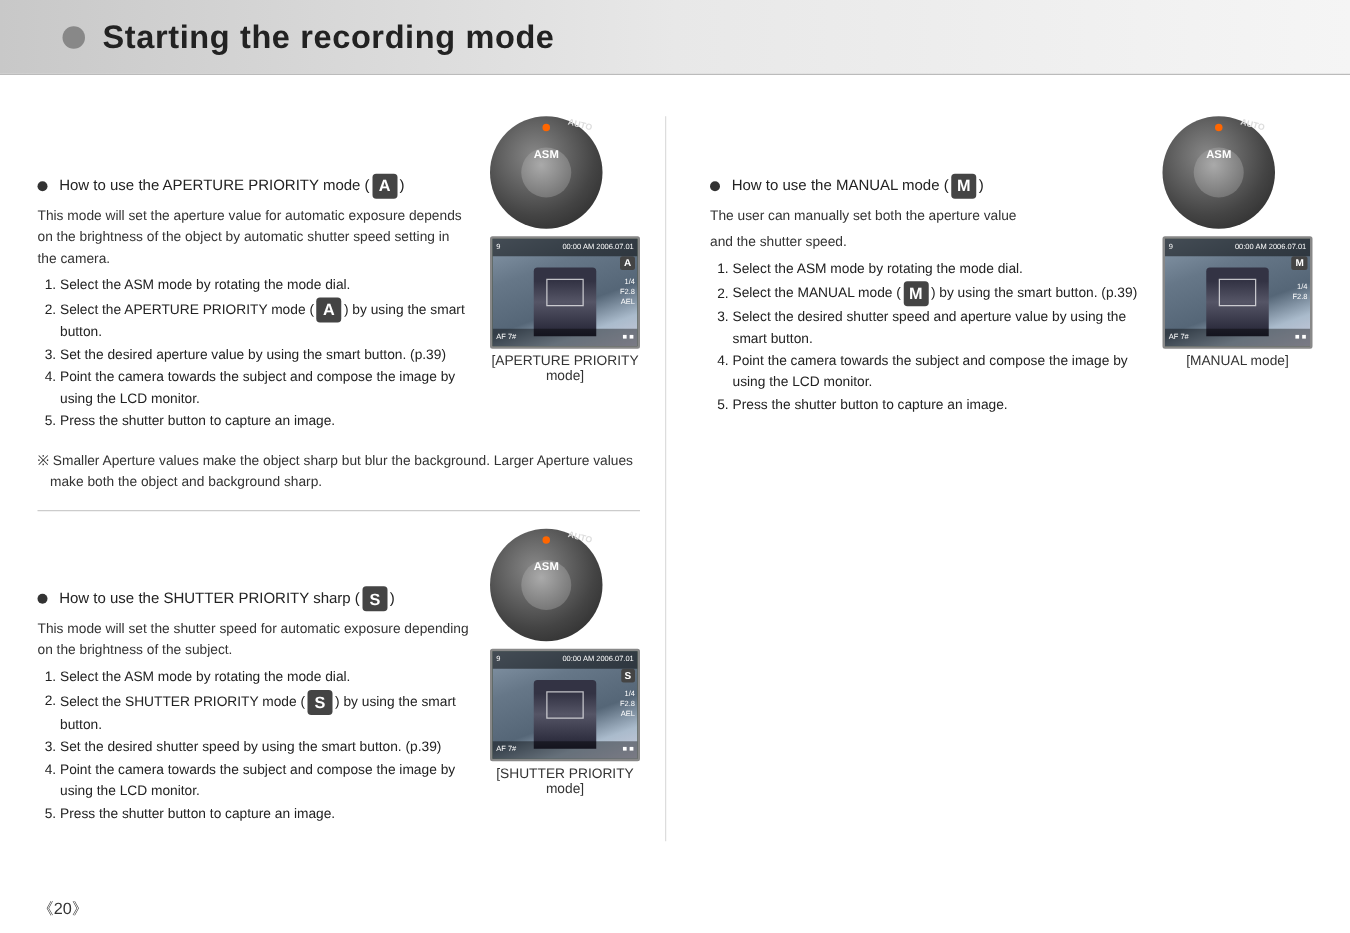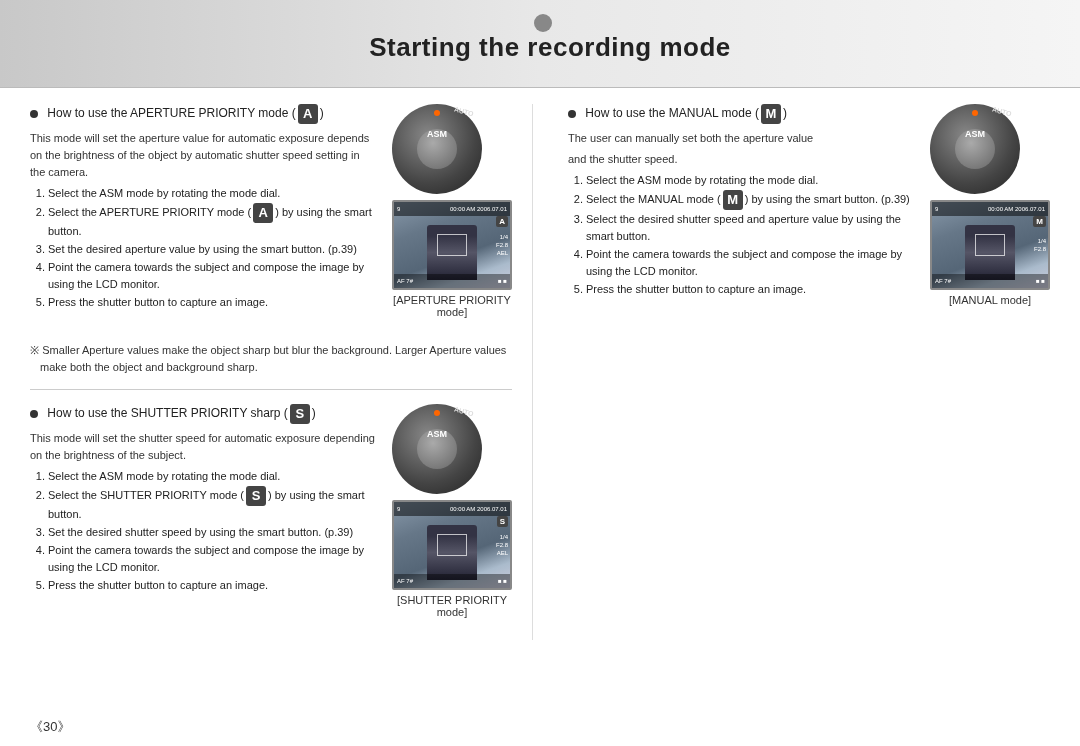--- a/index.html
+++ b/index.html
@@ -10,26 +10,25 @@
       font-family: Arial, sans-serif;
       font-size: 12px;
       color: #222;
       overflow: hidden;
       position: relative;
     }
 
     
     .page-header {
       background: linear-gradient(to right, #c8c8c8, #e8e8e8, #f5f5f5);
-      padding: 14px 30px 24px 50px;
-      margin-bottom: 16px;
+      padding: 14px 30px 14px 50px;
+      margin-bottom: 33px;
       border-bottom: 1px solid #bbb;
       display: flex;
       align-items: center;
-      flex-direction: column;
     }
     .header-bullet {
       width: 18px;
       height: 18px;
       background: #888;
       border-radius: 50%;
       margin-right: 14px;
       flex-shrink: 0;
     }
     .page-header h1 {
@@ -64,20 +63,21 @@
       border-radius: 50%;
       margin-right: 6px;
       vertical-align: middle;
     }
 
     .section-title {
       font-size: 12px;
       font-weight: normal;
       margin-bottom: 6px;
       line-height: 1.5;
+      margin-top: 46px;
     }
 
     .section-body {
       font-size: 11px;
       line-height: 1.55;
       color: #333;
       margin-bottom: 4px;
     }
 
     ol {
@@ -476,13 +476,13 @@
             </div>
           </div>
         </div>
       </div>
     </div>
 
   </div>
 
 </div>
 
-<div class="page-number">《30》</div>
+<div class="page-number">《20》</div>
 
 </body></html>

